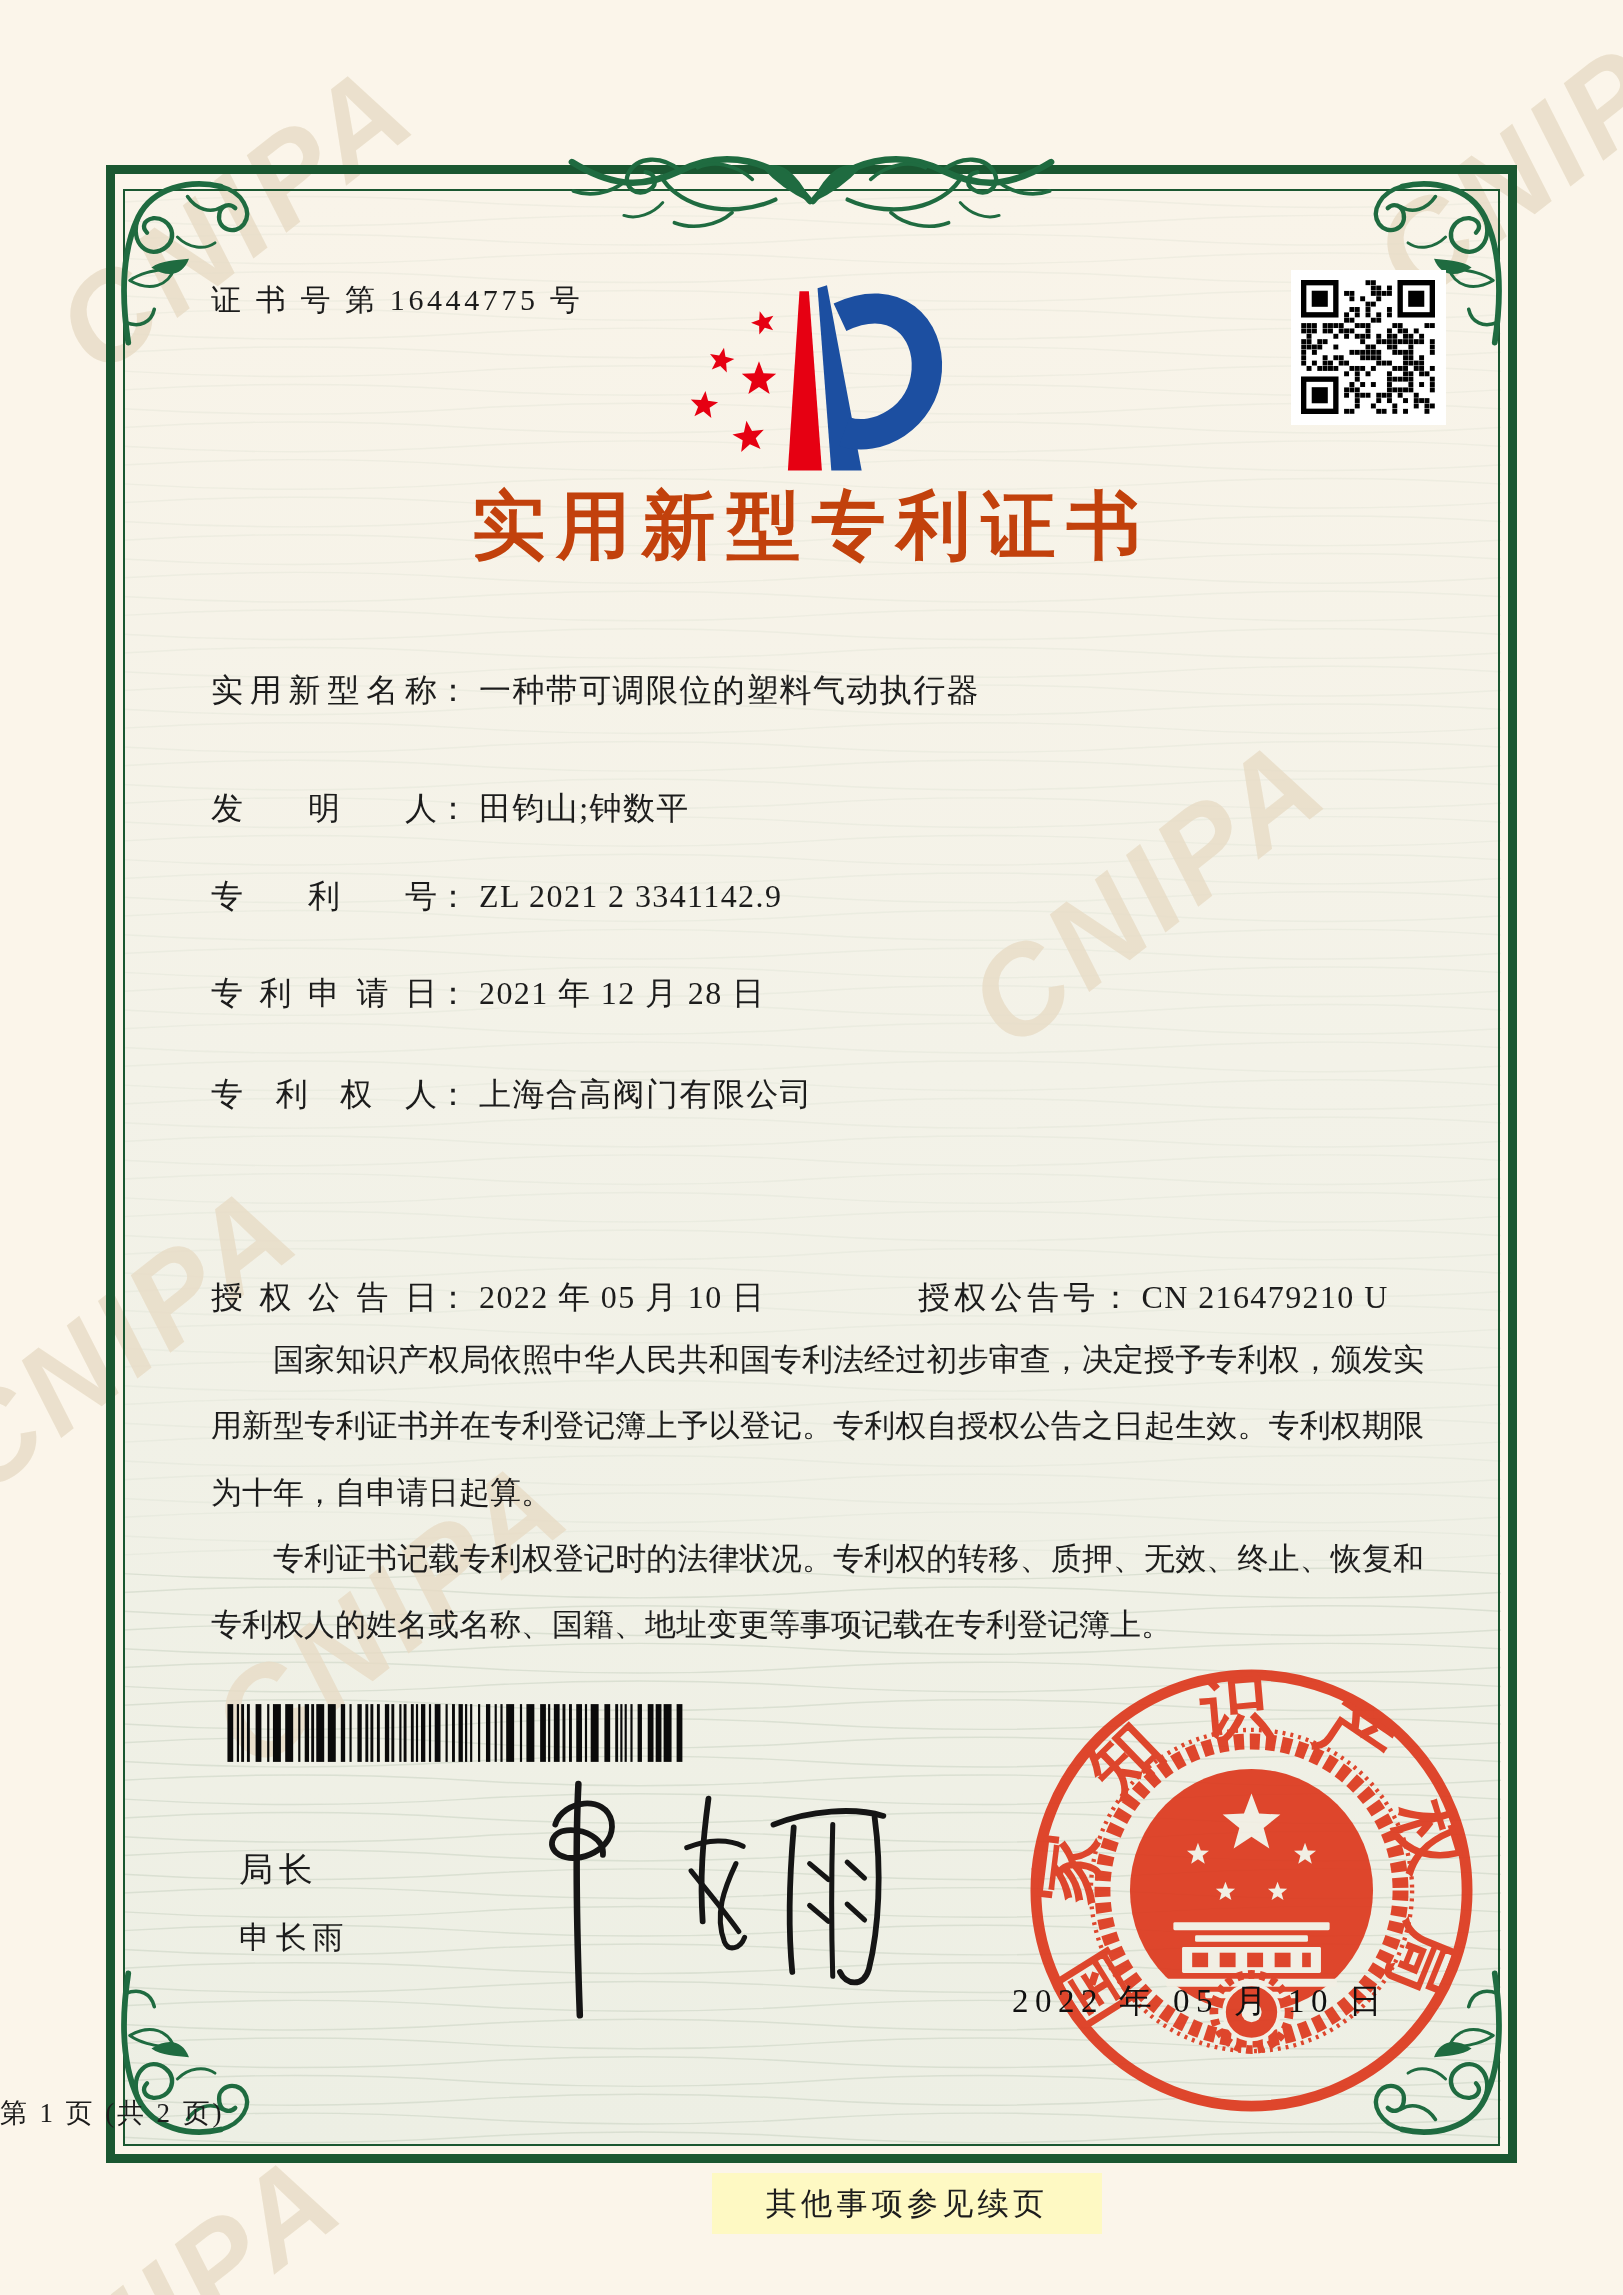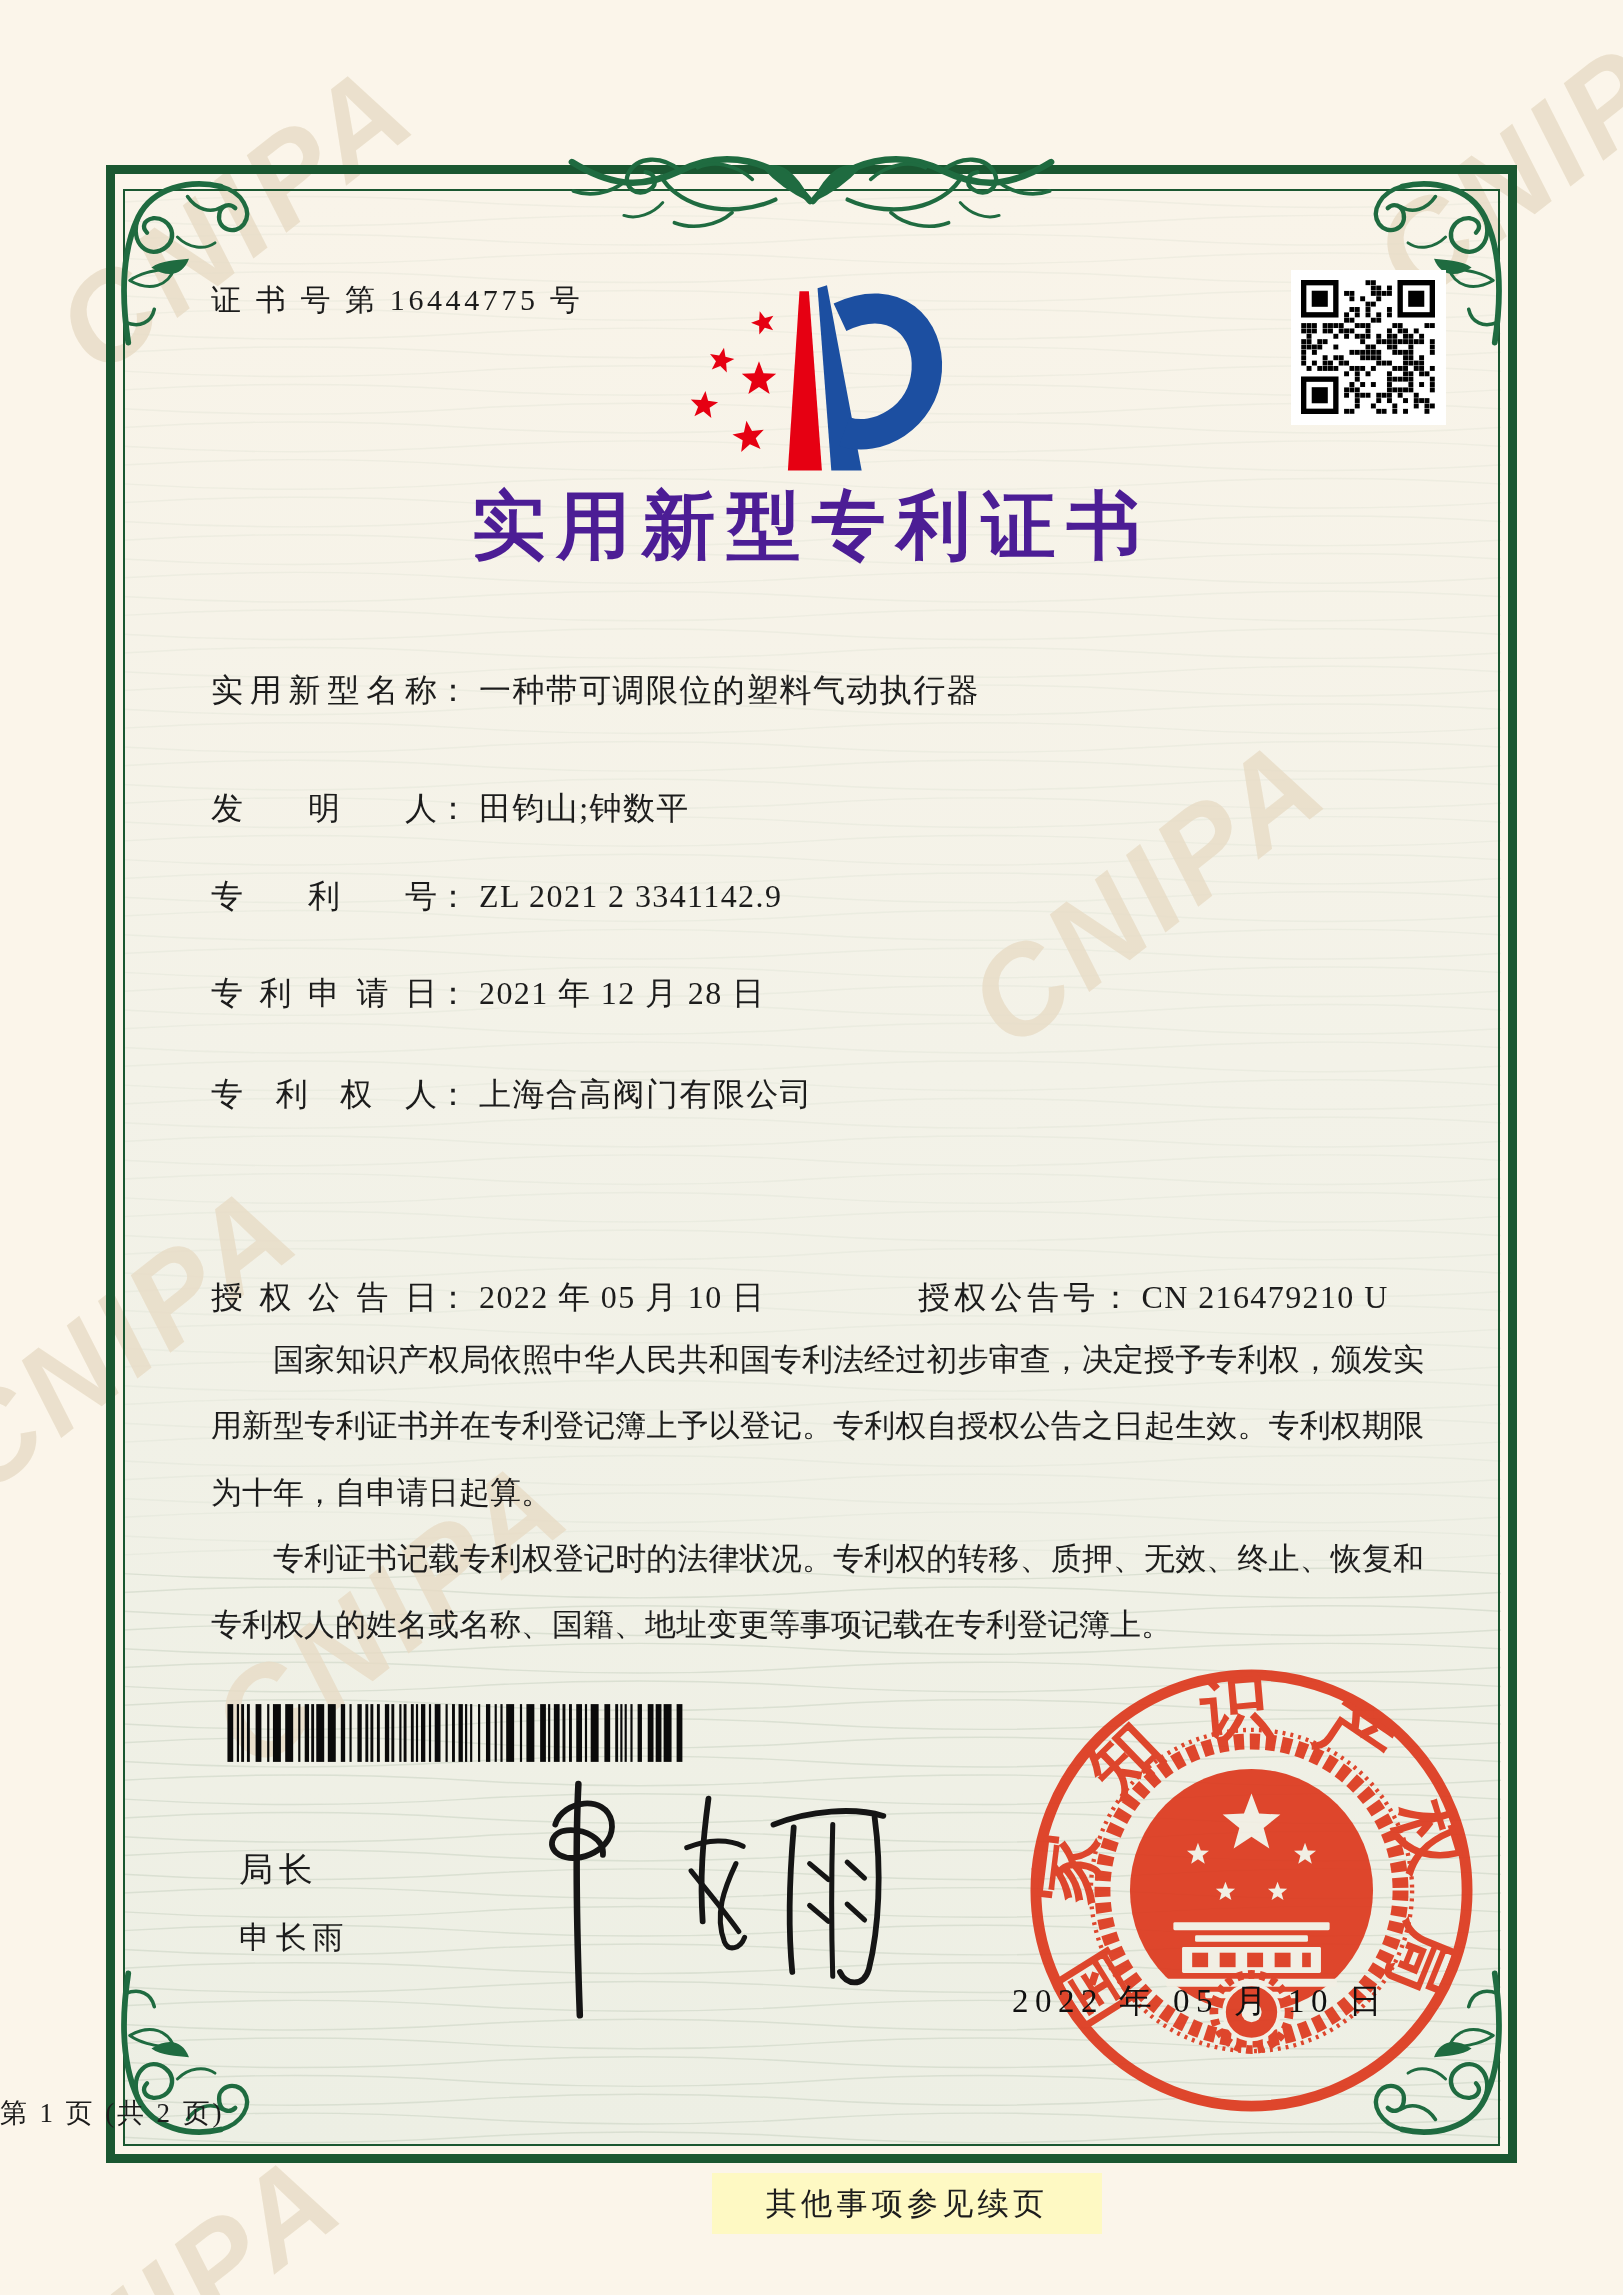--- a/index.html
+++ b/index.html
@@ -29,21 +29,21 @@
   .frame-inner{position:absolute;left:123px;top:189px;right:123px;bottom:149px;
     border:2.9px solid #1a5731;z-index:3;pointer-events:none;}
   .ornament{position:absolute;z-index:4;pointer-events:none;}
   
   .content{position:absolute;inset:0;z-index:5;}
   .cert-no{position:absolute;left:211px;top:280px;font-size:30px;letter-spacing:3.6px;}
   .logo{position:absolute;left:678px;top:253px;}
   .qr{position:absolute;left:1291px;top:270px;width:155px;height:155px;background:#ffffff;}
   .qr svg{position:absolute;left:10px;top:10px;}
   .doc-title{position:absolute;left:0;right:0;top:477px;text-align:center;
-    font-size:74px;font-weight:700;letter-spacing:11px;color:#4c1d95;}
+    font-size:74px;font-weight:700;letter-spacing:11px;color:#c2410c;}
   .frow{position:absolute;left:211px;right:199px;font-size:32px;white-space:nowrap;}
   .flabel{display:inline-block;width:226px;text-align:justify;text-align-last:justify;vertical-align:bottom;}
   .fcolon{display:inline-block;margin-right:10px;}
   .fvalue{letter-spacing:1.4px;}
   .grant2{position:absolute;left:689px;top:0;}
   .grant2 .flabel2{letter-spacing:4.3px;margin-left:18px;}
   .paras{position:absolute;left:211px;width:1213px;top:1327px;font-size:31px;
     line-height:2.14;text-align:justify;}
   .paras p{margin:0;text-indent:2em;}
   .barcode{position:absolute;left:226px;top:1704px;}

